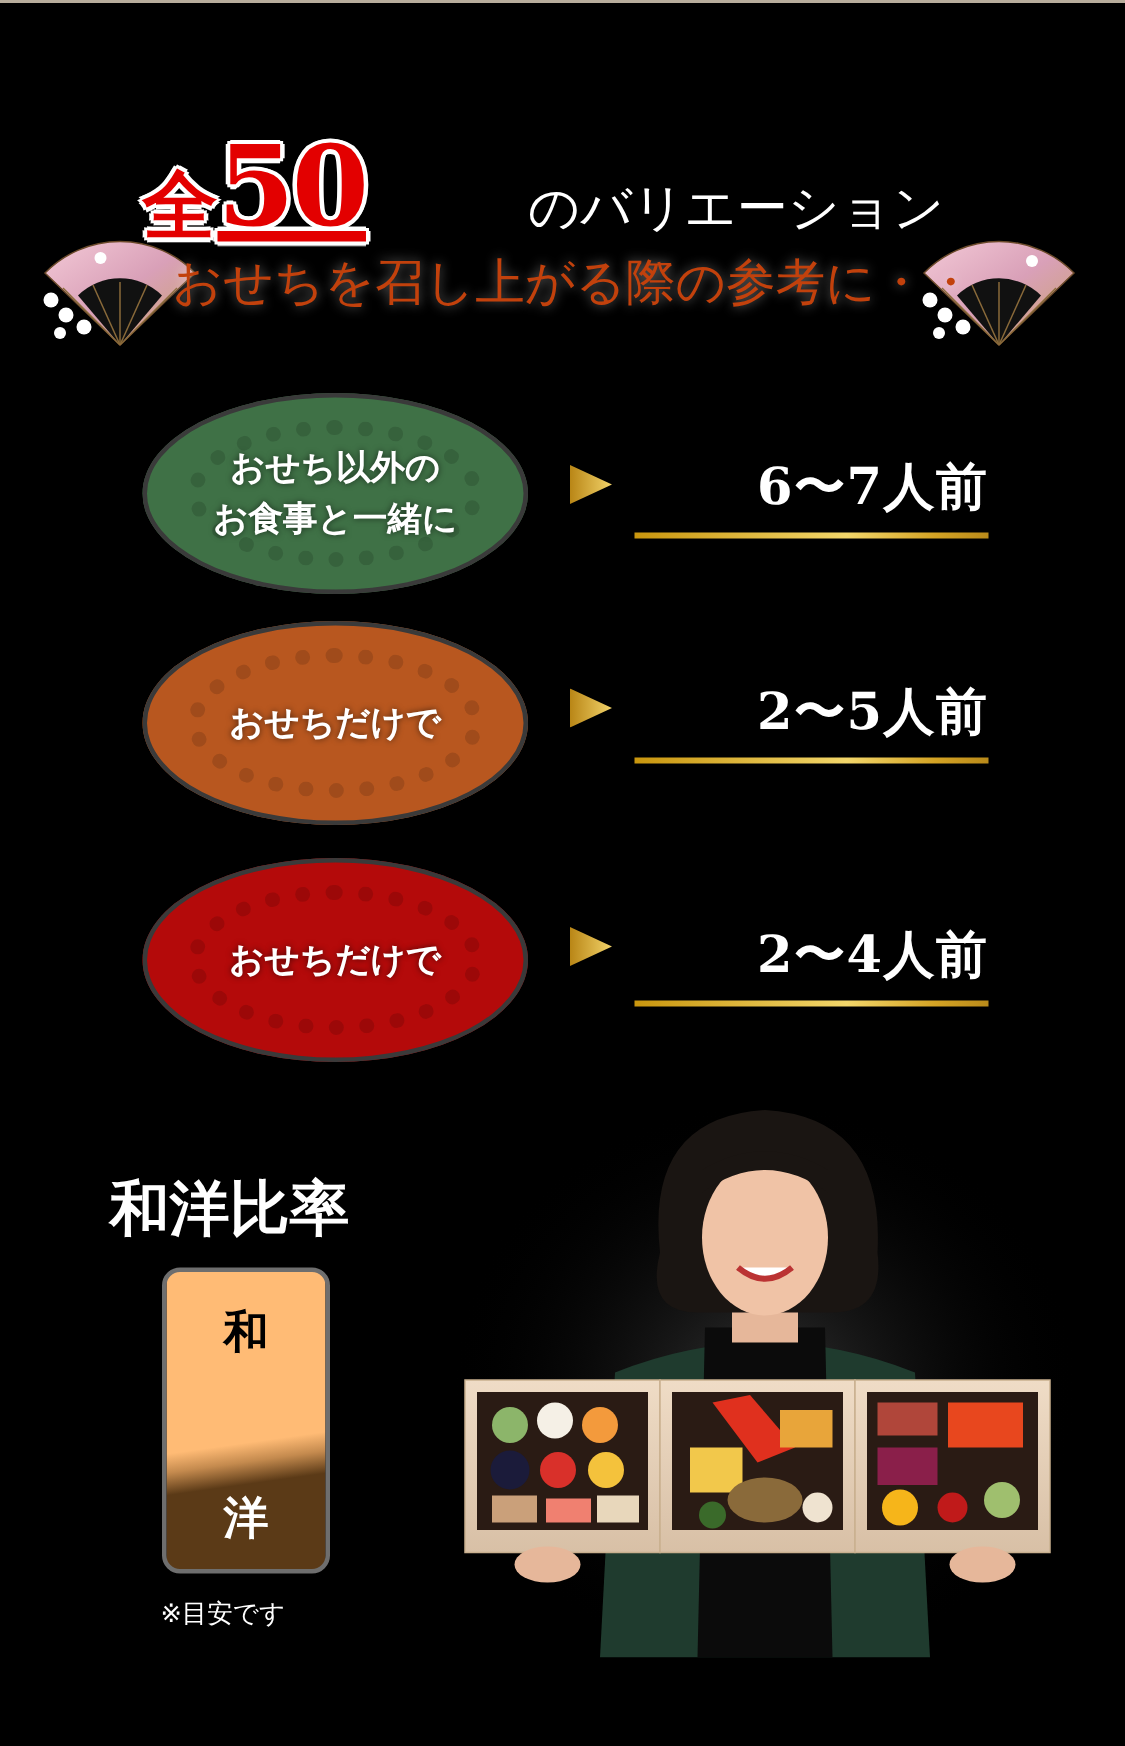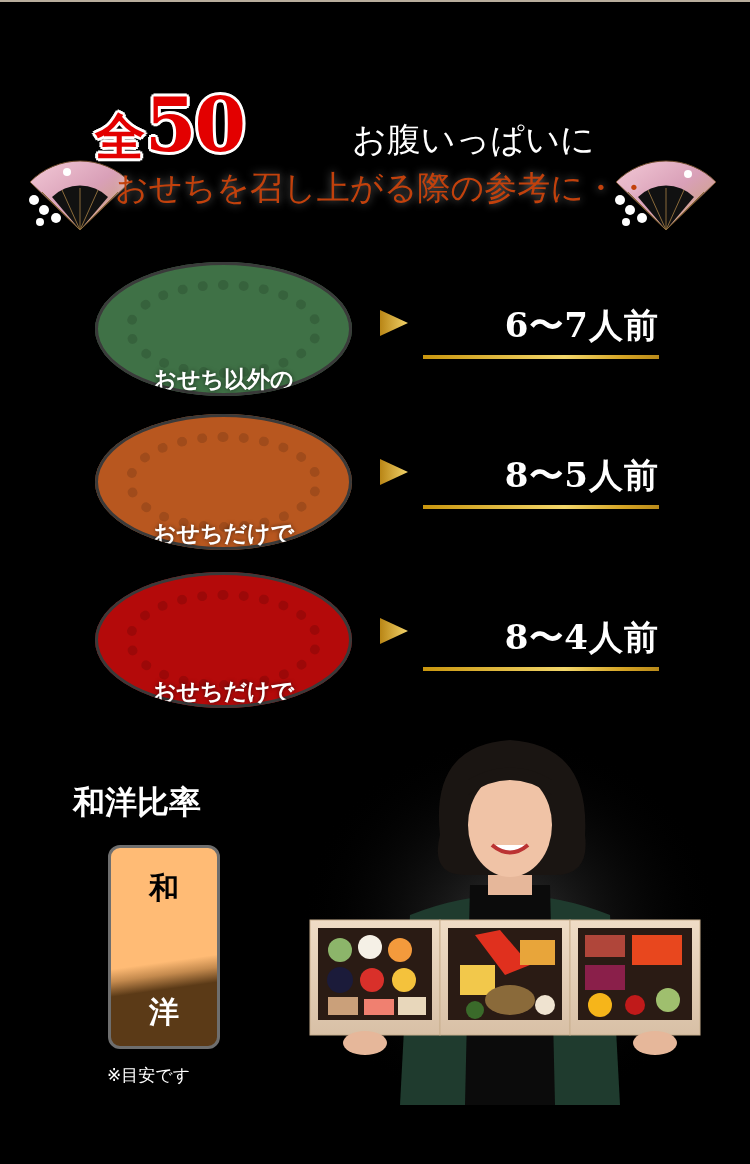--- a/index.html
+++ b/index.html
@@ -3,55 +3,55 @@
 <meta charset="utf-8">
 <style>
   html,body{margin:0;padding:0;}
   body{width:750px;height:1164px;background:#000;position:relative;overflow:hidden;font-family:"DejaVu Sans","Liberation Sans",sans-serif;}
   .topstrip{position:absolute;left:0;top:0;width:750px;height:2px;background:#b8ad9c;}
   
   .hd-big{position:absolute;left:95px;top:92px;height:70px;display:flex;align-items:flex-end;}
   .hd-zen{font-family:"DejaVu Sans",sans-serif;font-weight:bold;color:#e30000;font-size:50px;line-height:1;
     -webkit-text-stroke:0;text-shadow:3px 0 #fff,-3px 0 #fff,0 3px #fff,0 -3px #fff,2px 2px #fff,-2px -2px #fff,2px -2px #fff,-2px 2px #fff,4px 5px 6px rgba(0,0,0,.6);}
   .hd-num{font-family:"DejaVu Serif",serif;font-weight:bold;color:#e30000;font-size:74px;line-height:1;letter-spacing:-2px;
-    text-shadow:3px 0 #fff,-3px 0 #fff,0 3px #fff,0 -3px #fff,2px 2px #fff,-2px -2px #fff,2px -2px #fff,-2px 2px #fff;}
+    text-shadow:3px 0 #fff,-3px 0 #fff,0 3px #fff,0 -3px #fff,2px 2px #fff,-2px -2px #fff,2px -2px #fff,-2px 2px #fff;text-decoration:underline;}
   .hd-hin{font-family:"DejaVu Sans",sans-serif;font-weight:bold;color:#e30000;font-size:46px;line-height:1;
     text-shadow:3px 0 #fff,-3px 0 #fff,0 3px #fff,0 -3px #fff,2px 2px #fff,-2px -2px #fff,2px -2px #fff,-2px 2px #fff;}
   .hd-var{position:absolute;left:352px;top:122px;color:#fff;font-family:"DejaVu Serif",serif;font-size:34px;line-height:1;white-space:nowrap;}
   .hd-sub{position:absolute;left:115px;top:171px;color:#c2410c;font-family:"DejaVu Serif",serif;font-size:33px;line-height:1;white-space:nowrap;text-shadow:0 0 8px rgba(255,255,255,.45);}
   
   .fan{position:absolute;width:115px;height:80px;}
   .fan.left{left:22px;top:152px;}
   .fan.right{left:608px;top:152px;}
-  .oval{position:absolute;left:95px;width:257px;height:134px;border-radius:50%;box-shadow:0 0 0 3px #3a3a3a inset;display:flex;align-items:flex-end;justify-content:center;text-align:center;overflow:hidden;}
+  .oval{position:absolute;left:95px;width:257px;height:134px;border-radius:50%;box-shadow:0 0 0 3px #3a3a3a inset;display:flex;align-items:center;justify-content:center;text-align:center;overflow:hidden;}
   .oval .pat{position:absolute;inset:18px 30px;border-radius:50%;border:10px dotted rgba(0,0,0,.13);}
   .oval-text{position:relative;color:#fff;font-family:"DejaVu Sans",sans-serif;font-weight:bold;font-size:23px;line-height:34px;text-shadow:0 0 4px rgba(0,0,0,.6);}
   .tri-wrap{position:absolute;left:380px;width:28px;height:26px;}
   .serv{position:absolute;left:423px;width:236px;text-align:right;color:#fff;font-family:"DejaVu Serif",serif;font-weight:bold;font-size:34px;line-height:1;letter-spacing:1px;}
   .uline{position:absolute;left:423px;width:236px;height:4px;background:linear-gradient(90deg,#c9960e 0%,#f2d66a 60%,#d4a324 85%,#b98a1a 100%);}
   
-  .ratio-title{position:absolute;left:73px;top:786px;color:#fff;font-family:"DejaVu Serif",serif;font-weight:bold;font-size:32px;line-height:1;}
+  .ratio-title{position:absolute;left:73px;top:786px;color:#fff;font-family:"DejaVu Serif",serif;font-weight:bold;font-size:40px;line-height:1;}
   .ratio-box{position:absolute;left:108px;top:845px;width:112px;height:204px;border:3px solid #6e6e6e;border-radius:12px;overflow:hidden;box-sizing:border-box;
     background:linear-gradient(172deg,#ffbb75 0%,#ffbb75 57%,#c48a4e 63%,#5b3a17 70%,#5b3a17 100%);}
   .ratio-wa{position:absolute;left:0;top:20px;width:100%;text-align:center;font-family:"DejaVu Sans",sans-serif;font-weight:bold;font-size:30px;color:#000;}
   .ratio-yo{position:absolute;left:0;top:144px;width:100%;text-align:center;font-family:"DejaVu Sans",sans-serif;font-weight:bold;font-size:30px;color:#fff;}
   .ratio-note{position:absolute;left:107px;top:1064px;color:#fff;font-family:"DejaVu Sans",sans-serif;font-size:17px;text-align:right;}
   
   .photo{position:absolute;left:300px;top:725px;width:420px;height:380px;}
 </style>
 </head>
 <body>
 
 <div class="topstrip"></div>
 
 <div class="hd-big">
   <span class="hd-zen">全</span>
   <span class="hd-num">50</span>
 </div>
-<div class="hd-var">お腹いっぱいに</div>
+<div class="hd-var">のバリエーション</div>
 
 <svg class="fan left" viewBox="0 0 115 80">
   <defs>
       <linearGradient id="fg1" x1="0" y1="0" x2="1" y2="1">
         <stop offset="0" stop-color="#f3c9d6"></stop>
         <stop offset=".5" stop-color="#d9a0b8"></stop>
         <stop offset="1" stop-color="#c9a36a"></stop>
       </linearGradient>
     </defs>
   <path d="M58 78 L8 30 A70 70 0 0 1 108 30 Z" fill="url(#fg1)" stroke="#6b4a2a" stroke-width="1"></path>
@@ -97,20 +97,21 @@
     </g>
 </svg>
 
 <div class="hd-sub">おせちを召し上がる際の参考に・・</div>
 
 <div>
   <div class="oval" style="top:262px;background:#3f7146;">
     <div class="pat"></div>
     <div class="oval-text">
       <div>おせち以外の</div>
+      <div>お食事と一緒に</div>
     </div>
   </div>
   <svg class="tri-wrap" style="top:310px;" viewBox="0 0 28 26">
       <defs>
         <linearGradient id="tg" x1="0" y1="0" x2="1" y2="0">
           <stop offset="0" stop-color="#b98616"></stop>
           <stop offset="1" stop-color="#f2d36a"></stop>
         </linearGradient>
       </defs>
       <polygon points="0,0 28,13 0,26" fill="url(#tg)"></polygon>
@@ -122,35 +123,35 @@
 <div>
   <div class="oval" style="top:414px;background:#b8571f;height:136px;">
     <div class="pat"></div>
     <div class="oval-text">
       <div>おせちだけで</div>
     </div>
   </div>
   <svg class="tri-wrap" style="top:459px;" viewBox="0 0 28 26">
       <polygon points="0,0 28,13 0,26" fill="url(#tg)"></polygon>
     </svg>
-  <div class="serv" style="top:458px;">8〜5人前</div>
+  <div class="serv" style="top:458px;">2〜5人前</div>
   <div class="uline" style="top:505px;"></div>
 </div>
 
 <div>
   <div class="oval" style="top:572px;background:#b40a0a;height:136px;">
     <div class="pat"></div>
     <div class="oval-text">
       <div>おせちだけで</div>
     </div>
   </div>
   <svg class="tri-wrap" style="top:618px;" viewBox="0 0 28 26">
       <polygon points="0,0 28,13 0,26" fill="url(#tg)"></polygon>
     </svg>
-  <div class="serv" style="top:620px;">8〜4人前</div>
+  <div class="serv" style="top:620px;">2〜4人前</div>
   <div class="uline" style="top:667px;"></div>
 </div>
 
 <div class="ratio-title">和洋比率</div>
 <div class="ratio-box">
   <div class="ratio-wa">和</div>
   <div class="ratio-yo">洋</div>
 </div>
 <div class="ratio-note">※目安です</div>
 

